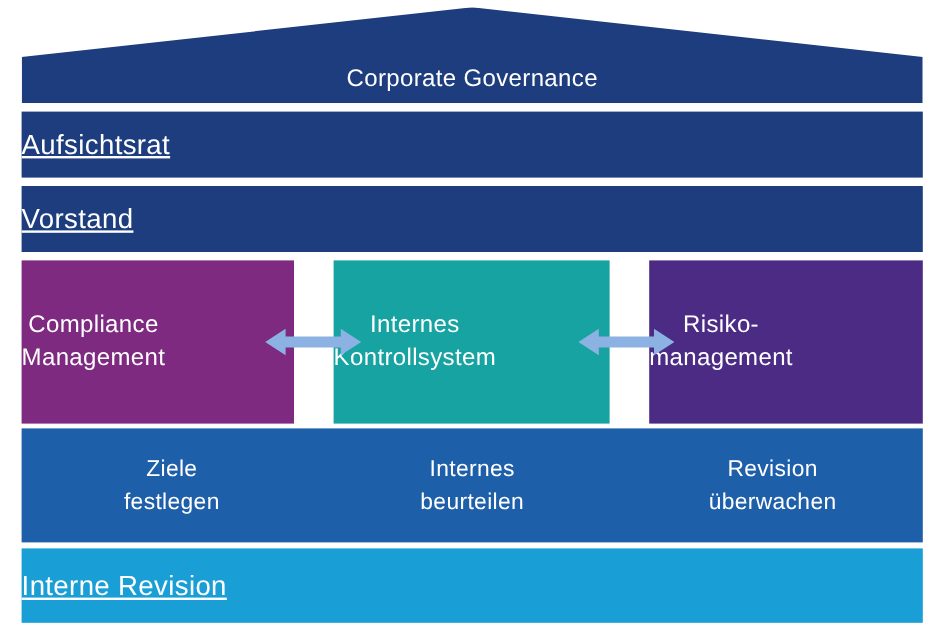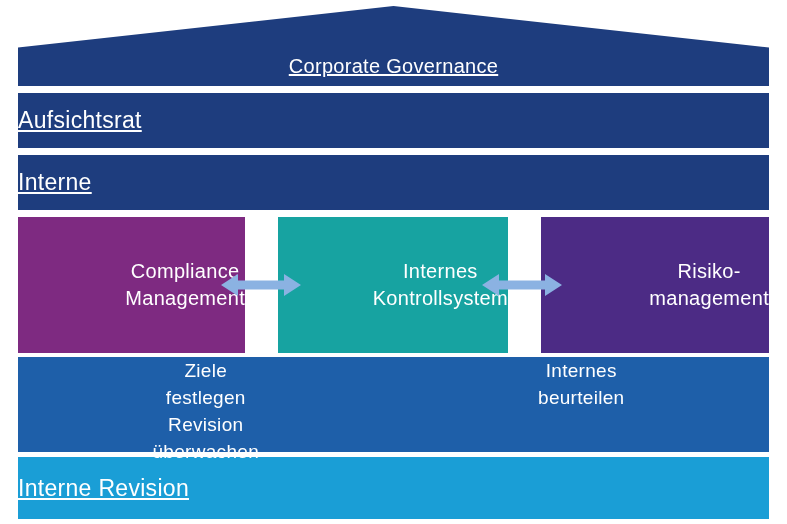--- a/index.html
+++ b/index.html
@@ -17,21 +17,20 @@
     overflow: hidden;
   }
   .roof {
     height: 80px;
     background: var(--navy, #1e3d7e);
     clip-path: polygon(0 100%, 0 52%, 50% 0, 100% 52%, 100% 100%);
     display: flex;
     align-items: flex-end;
     justify-content: center;
     margin-bottom: 7px;
-    text-decoration: underline;
   }
   .roof-label {
     height: 40px;
     display: flex;
     align-items: center;
     font-size: 20px;
     letter-spacing: 0.3px;
   }
   .bar {
     height: 55px;
@@ -46,21 +45,21 @@
   .mgmt-row {
     position: relative;
     height: 136px;
     display: flex;
     justify-content: space-between;
     margin-bottom: 4px;
   }
   .mgmt-box {
     display: flex;
     align-items: center;
-    justify-content: flex-end;
+    justify-content: flex-start;
     text-align: center;
     font-size: 20px;
     line-height: 27px;
     letter-spacing: 0.3px;
     white-space: pre-line;
     height: 100%;
   }
   .box-compliance { width: 227px; background: var(--purple, #7e2a81); }
   .box-risk       { width: 228px; background: var(--violet, #4c2b85); }
   .box-ics        { width: 230px; background: var(--teal, #17a3a1); }
@@ -70,21 +69,21 @@
     height: 26px;
     top: 55px;
   }
   .arrow-1 { left: 203px; }
   .arrow-2 { left: 464px; }
   .arrow polygon { fill: var(--arrowblue, #8bb2e2); }
   .process-row {
     height: 95px;
     background: var(--midblue, #1e5fa9);
     display: grid;
-    grid-template-columns: repeat(2, 1fr);
+    grid-template-columns: repeat(3, 1fr);
     align-items: center;
     margin-bottom: 5px;
   }
   .process-item {
     text-align: center;
     font-size: 19px;
     line-height: 27px;
     letter-spacing: 0.3px;
     white-space: pre-line;
   }
@@ -101,21 +100,21 @@
 
   <div class="roof">
     <div class="roof-label">Corporate Governance</div>
   </div>
 
   <div class="bar navy">
     <span>Aufsichtsrat</span>
   </div>
 
   <div class="bar navy">
-    <span>Interne</span>
+    <span>Vorstand</span>
   </div>
 
   <div class="mgmt-row">
     <div class="mgmt-box box-compliance">
       <span>Compliance
 Management</span>
     </div>
     <div class="mgmt-box box-ics">
       <span>Internes
 Kontrollsystem</span>

